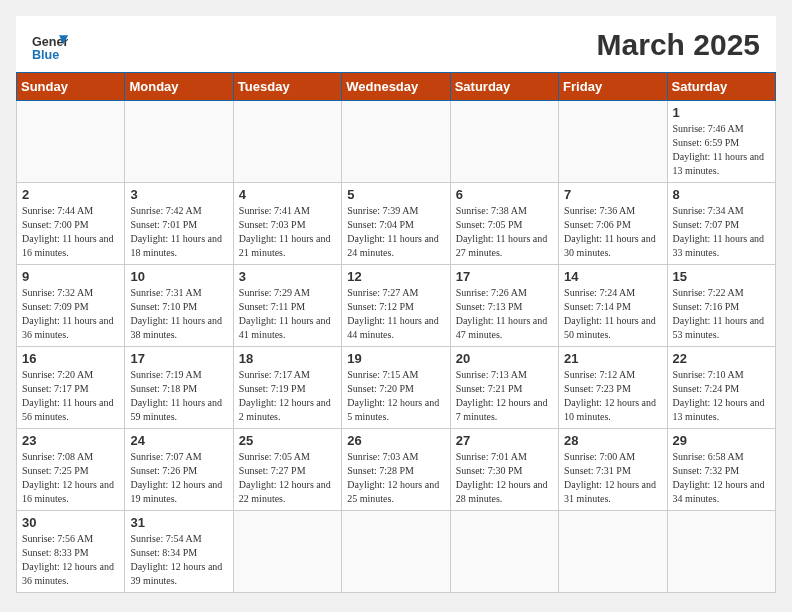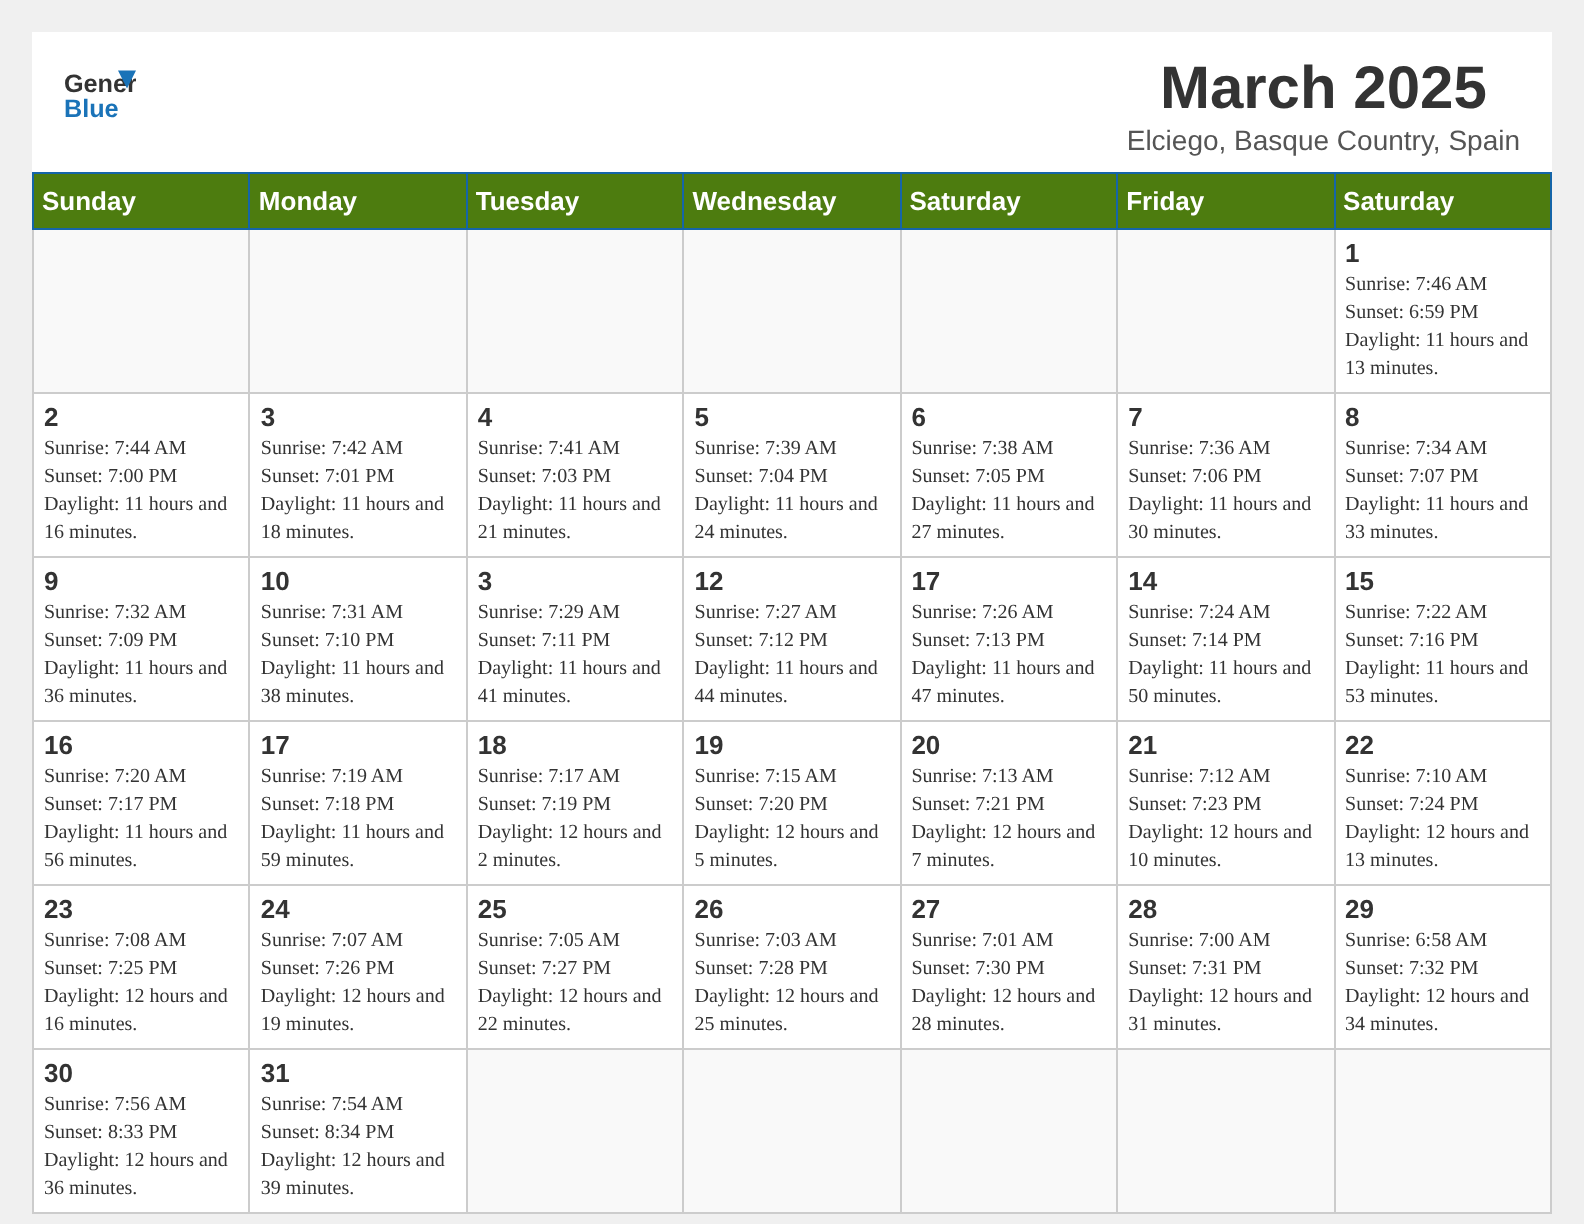--- a/index.html
+++ b/index.html
@@ -41,21 +41,21 @@
     }
     .subtitle {
       font-size: 14px;
       color: #555;
     }
     .calendar {
       width: 100%;
       border-collapse: collapse;
     }
     .calendar thead th {
-      background: #4d7c0f;
+      background: #c2410c;
       color: #fff;
       font-size: 13px;
       font-weight: bold;
       padding: 6px 4px;
       border: 1px solid #1565a8;
       text-align: left;
     }
     .calendar tbody td {
       border: 1px solid #ccc;
       vertical-align: top;
@@ -90,21 +90,20 @@
   <div class="header">
     <div class="logo">
       <svg class="logo-icon" viewBox="0 0 40 40">
         <text x="0" y="20" font-size="14" font-weight="bold" fill="#333">General</text>
         <text x="0" y="34" font-size="14" font-weight="bold" fill="#1a73b8">Blue</text>
         <polygon points="30,8 40,8 35,18" fill="#1a73b8"></polygon>
       </svg>
     </div>
     <div class="title-block">
       <div class="month-title">March 2025</div>
-      <div class="subtitle">Elciego, Basque Country, Spain</div>
     </div>
   </div>
 
   <table class="calendar">
     <thead>
       <tr>
       <th>Sunday</th>
           <th>Monday</th>
           <th>Tuesday</th>
           <th>Wednesday</th>

